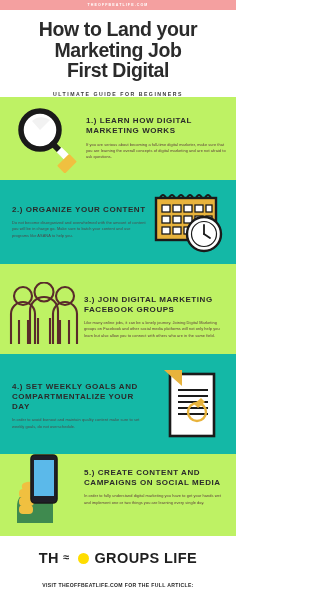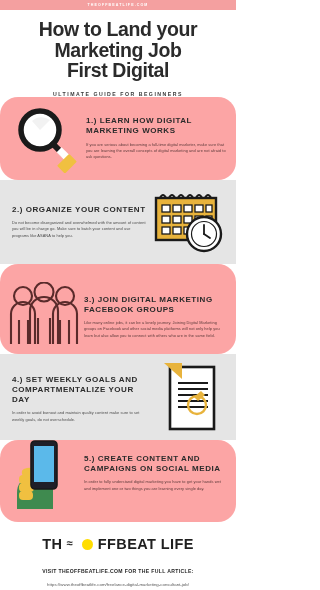--- a/index.html
+++ b/index.html
@@ -27,22 +27,22 @@
     font-size:19.5px; line-height:1.06; font-weight:bold; color:#2b2b2b;
     letter-spacing:-0.4px;
   }
   .subtitle {
     margin-top:10px; font-size:5.2px; letter-spacing:1.5px;
     font-weight:bold; color:#3a3a3a;
   }
 
   
   .section { position:relative; width:100%; display:flex; align-items:center; }
-  .sec-pink { background:#fca5a5;border-radius:18px; }
-  .sec-white { background:#e5e5e5; }
+  .sec-pink { background:#bef264; }
+  .sec-white { background:#14b8a6; }
 
   .icon-wrap { flex:0 0 auto; display:flex; align-items:center; justify-content:center; }
   .txt { flex:1 1 auto; }
   .sec-head {
     font-size:8px; line-height:1.28; font-weight:bold;
     letter-spacing:0.55px; color:#2b2b2b;
   }
   .sec-body {
     margin-top:5px; font-size:3.9px; line-height:1.65; color:#4a4a4a;
     letter-spacing:0.08px;
@@ -53,21 +53,21 @@
   .s1 { height:83px; padding:0 10px 0 6px; }
   .s1 .icon-wrap { width:78px; }
   .s1 .txt { padding-left:2px; }
 
   .s2 { height:84px; padding:0 6px 0 12px; }
   .s2 .icon-wrap { width:84px; }
 
   .s3 { height:90px; padding:16px 10px 0 4px; }
   .s3 .icon-wrap { width:80px; }
 
-  .s4 { height:86px; padding:4px 4px 0 12px; }
+  .s4 { height:100px; padding:4px 4px 0 12px; }
   .s4 .icon-wrap { width:84px; }
 
   .s5 { height:82px; padding:0 10px 16px 4px; }
   .s5 .icon-wrap { width:80px; }
 
   
   .footer { background:#ffffff; padding:14px 8px 0; text-align:center; }
   .logo {
     font-size:14.5px; font-weight:bold; color:#1f1f1f; letter-spacing:0.4px;
     display:flex; align-items:center; justify-content:center; gap:4px;
@@ -223,19 +223,19 @@
       <div class="sec-head">5.) CREATE CONTENT AND CAMPAIGNS ON SOCIAL MEDIA</div>
       <div class="sec-body">In order to fully understand digital marketing you have to get your hands wet and implement one or two things you are learning every single day.</div>
     </div>
   </div>
 
   <div class="footer">
     <div class="logo">
       <span>TH</span>
         <span class="tilde">≈</span>
         <span class="dot"></span>
-        <span>FFBEAT LIFE</span>
+        <span>GROUPS LIFE</span>
     </div>
     <div class="visit">VISIT THEOFFBEATLIFE.COM FOR THE FULL ARTICLE:</div>
     <div class="url">https://www.theoffbeatlife.com/freelance-digital-marketing-consultant-job/</div>
   </div>
 
 </div>
 
 </body></html>

